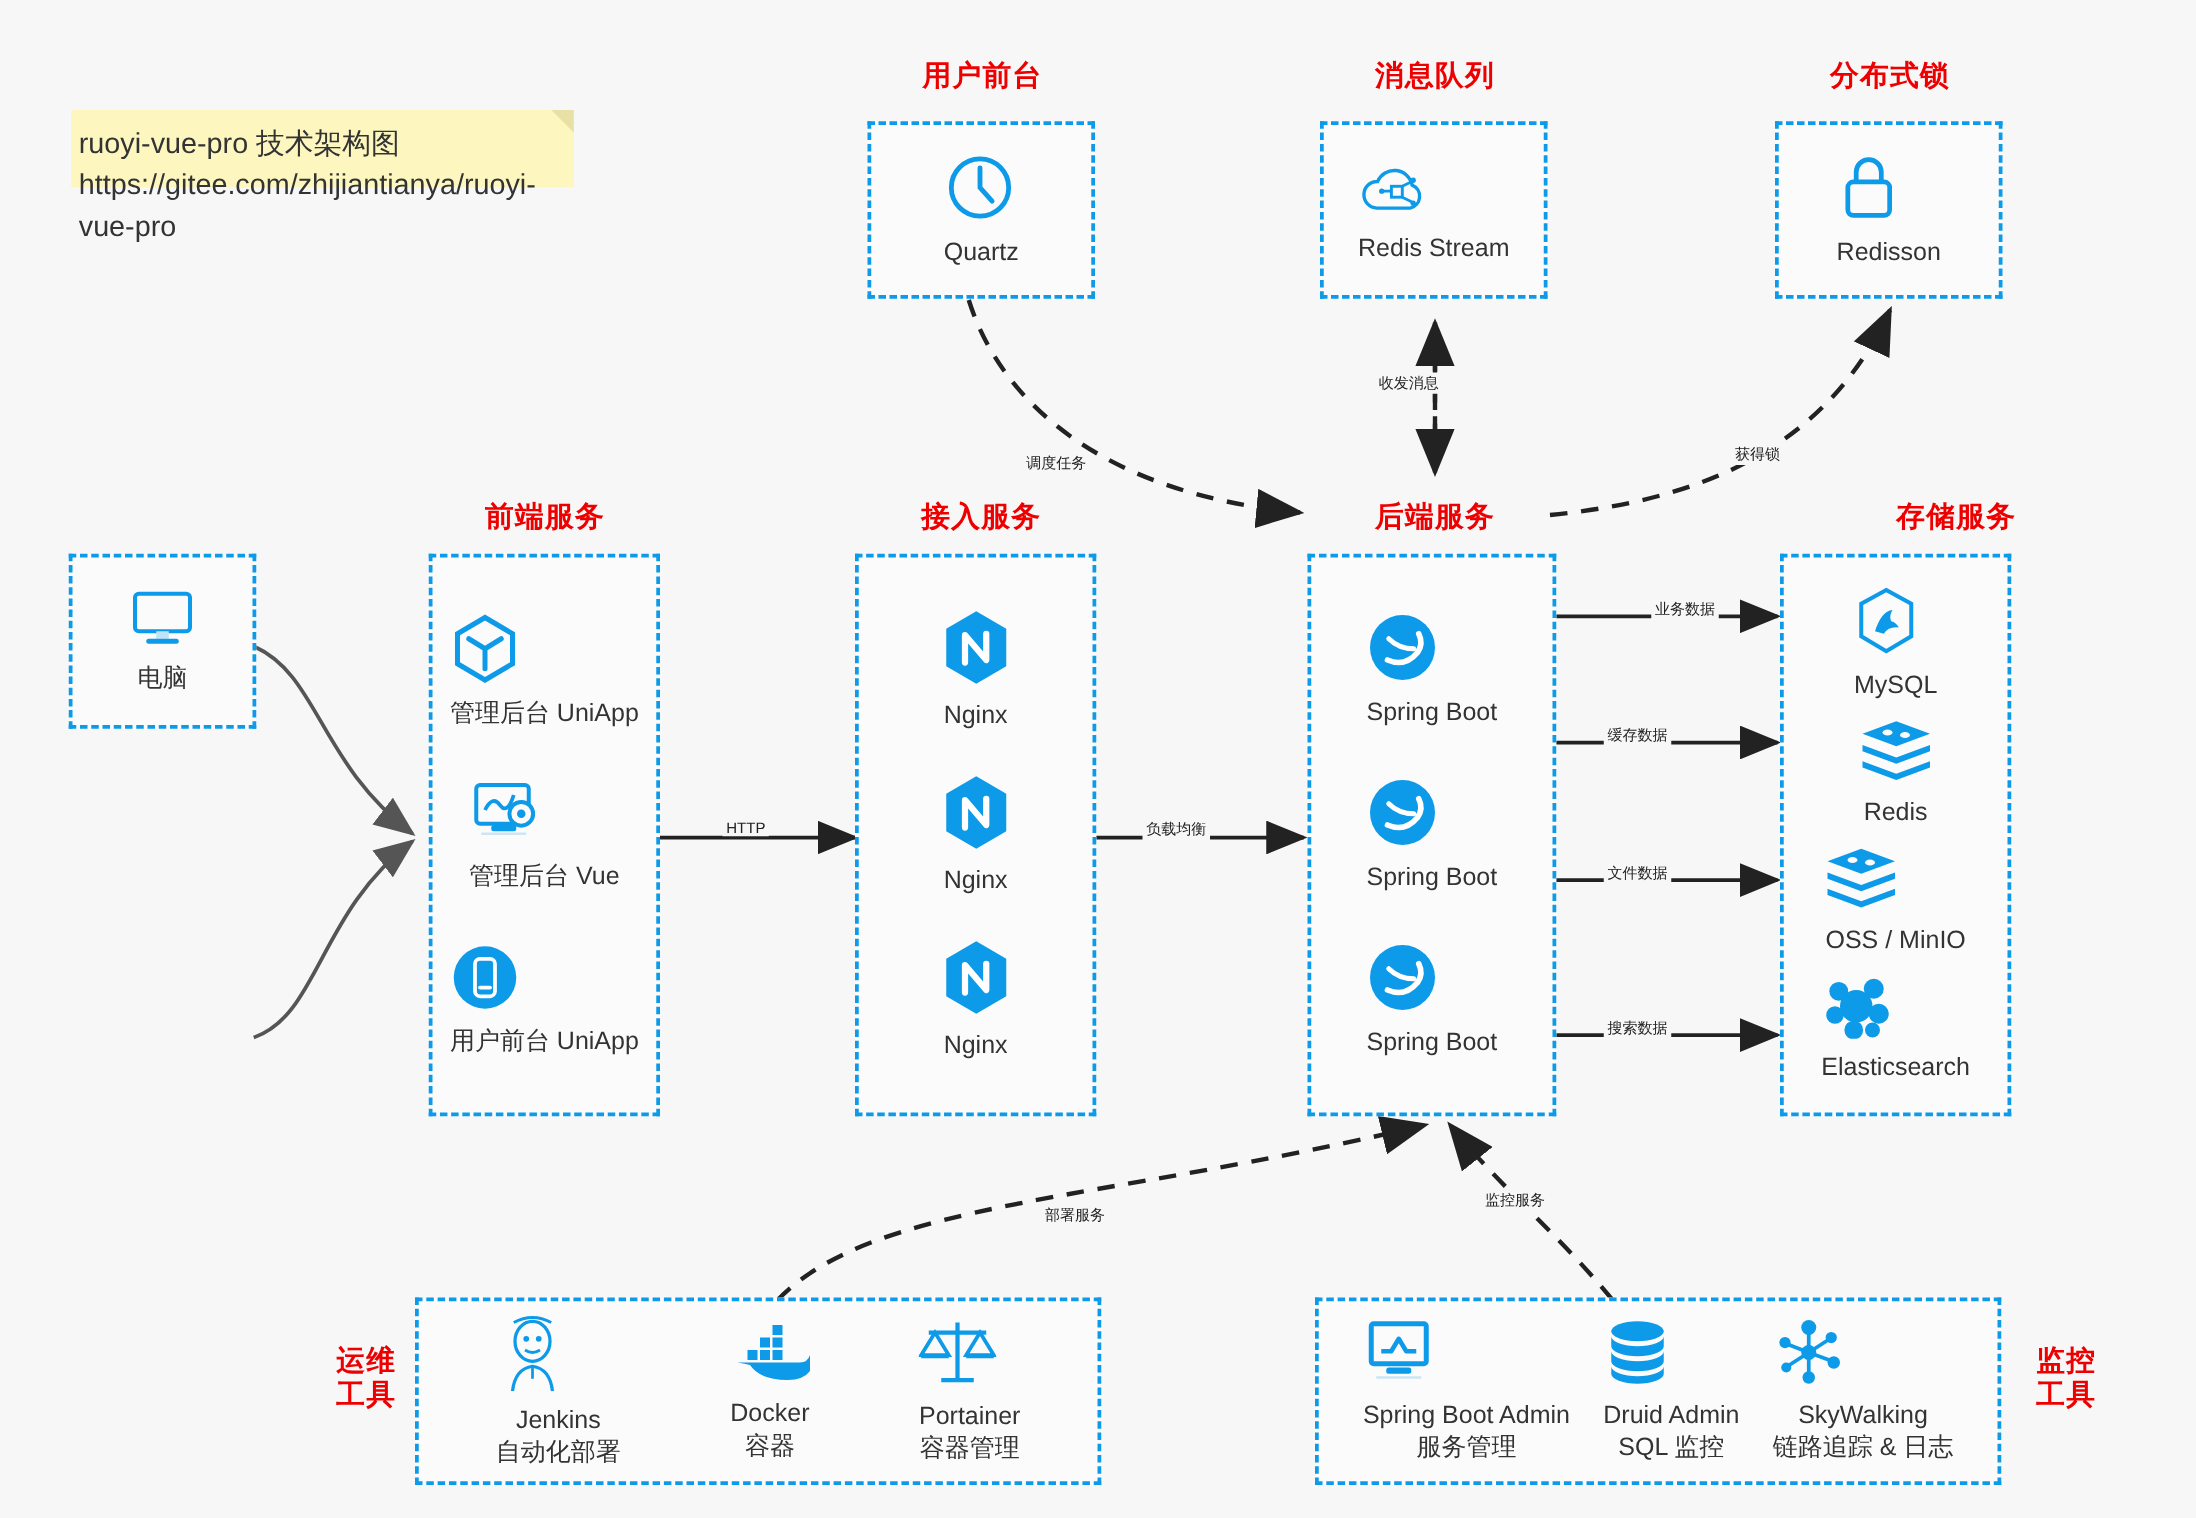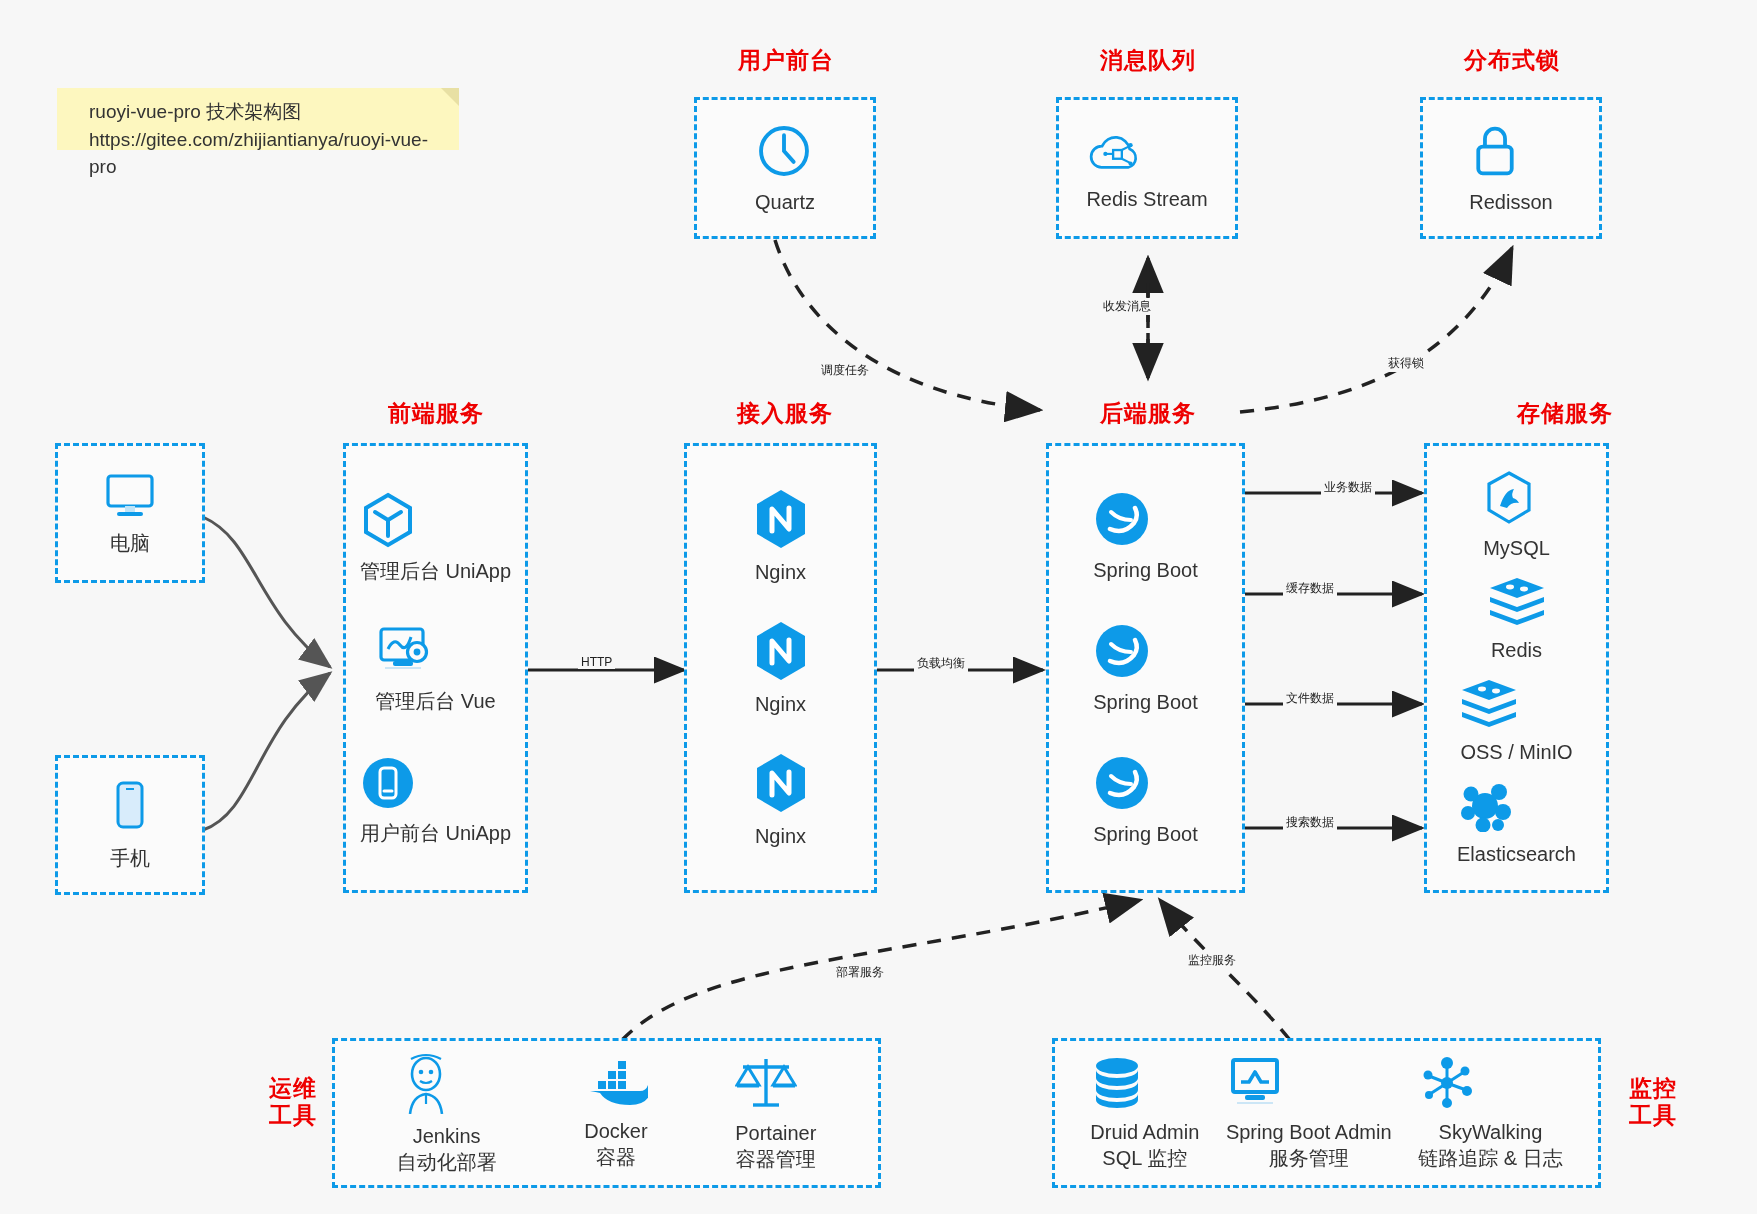--- a/index.html
+++ b/index.html
@@ -37,22 +37,22 @@
   .node .lbl {
     margin-top: 6px; font-size: 20px; color: #333;
     text-align: center; white-space: nowrap; line-height: 1.25;
   }
   .node .sub { font-size: 20px; color: #333; text-align:center; line-height:1.3; }
 
   
   #note {
     position: absolute; left: 57px; top: 88px; width: 402px; height: 62px;
     background: #fdf7bf;
-    padding: 10px 14px 0 32px;
-    font-size: 19px; color: #333; line-height: 1.45;
+    padding: 10px 14px 0 6px;
+    font-size: 23px; color: #333; line-height: 1.45;
   }
   #note .fold {
     position:absolute; right:0; top:0; width:0; height:0;
     border-top: 18px solid #e8e0a4; border-left: 18px solid transparent;
   }
 
   
   #links { position: absolute; left:0; top:0; width:1757px; height:1214px; pointer-events:none; }
 
   .edge-label {
@@ -171,31 +171,20 @@
       <span class="ic">
         <svg width="52" height="58" viewBox="0 0 44 52">
           <path d="M13 22 L13 15 a9 9 0 0 1 18 0 L31 22" fill="none" stroke="#0d9ae8" stroke-width="3.4"></path>
           <rect x="7" y="22" width="30" height="24" rx="4" fill="none" stroke="#0d9ae8" stroke-width="3.4"></rect>
         </svg>
       </span>
       <span class="lbl">Redisson</span>
     </div>
   </div>
 
-  <div class="box" style="left:55px; top:755px; width:150px; height:140px; justify-content:center;">
-    <div class="node">
-      <span class="ic">
-        <svg width="40" height="56" viewBox="0 0 40 56">
-          <rect x="8" y="3" width="24" height="44" rx="5" fill="#d8ecfb" stroke="#0d9ae8" stroke-width="3"></rect>
-          <line x1="16" y1="9" x2="24" y2="9" stroke="#0d9ae8" stroke-width="2"></line>
-        </svg>
-      </span>
-      <span class="lbl">手机</span>
-    </div>
-  </div>
 
   <div class="grp-title" style="left:341px; top:398px; width:190px;">前端服务</div>
   <div class="box" style="left:343px; top:443px; width:185px; height:450px; padding:24px 0;">
     <div class="node">
       <span class="ic">
         <svg width="56" height="58" viewBox="0 0 56 58">
           <path d="M28 4 L50 17 L50 41 L28 54 L6 41 L6 17 Z" fill="none" stroke="#0d9ae8" stroke-width="4"></path>
           <path d="M28 29 L28 45 M28 29 L15 21 M28 29 L41 21" fill="none" stroke="#0d9ae8" stroke-width="4" stroke-linecap="round"></path>
         </svg>
       </span>
@@ -392,43 +381,43 @@
         </svg>
       </span>
       <span class="lbl">Portainer</span>
       <span class="sub">容器管理</span>
     </div>
   </div>
 
   <div class="box" style="left:1052px; top:1038px; width:549px; height:150px; flex-direction:row; padding:0 22px;">
     <div class="node">
       <span class="ic">
+        <svg width="58" height="54" viewBox="0 0 58 54">
+          <rect x="7" y="4" width="44" height="32" rx="2" fill="none" stroke="#0d9ae8" stroke-width="4"></rect>
+          <path d="M15 26 L23 26 L29 16 L35 26 L43 26" fill="none" stroke="#0d9ae8" stroke-width="3.6" stroke-linejoin="round"></path>
+          <rect x="19" y="39" width="20" height="5" rx="2" fill="#0d9ae8"></rect>
+          <rect x="11" y="46" width="36" height="2" fill="#cce6f6"></rect>
+        </svg>
+      </span>
+      <span class="lbl">Spring Boot Admin</span>
+      <span class="sub">服务管理</span>
+    </div>
+    <div class="node">
+      <span class="ic">
         <svg width="54" height="54" viewBox="0 0 54 54">
           <g fill="#0d9ae8">
             <ellipse cx="27" cy="10" rx="21" ry="8"></ellipse>
             <path d="M6 14 v8 a21 8 0 0 0 42 0 v-8 a21 8 0 0 1 -42 0 z"></path>
             <path d="M6 26 v8 a21 8 0 0 0 42 0 v-8 a21 8 0 0 1 -42 0 z"></path>
             <path d="M6 38 v6 a21 8 0 0 0 42 0 v-6 a21 8 0 0 1 -42 0 z"></path>
           </g>
         </svg>
       </span>
       <span class="lbl">Druid Admin</span>
       <span class="sub">SQL 监控</span>
-    </div>
-    <div class="node">
-      <span class="ic">
-        <svg width="58" height="54" viewBox="0 0 58 54">
-          <rect x="7" y="4" width="44" height="32" rx="2" fill="none" stroke="#0d9ae8" stroke-width="4"></rect>
-          <path d="M15 26 L23 26 L29 16 L35 26 L43 26" fill="none" stroke="#0d9ae8" stroke-width="3.6" stroke-linejoin="round"></path>
-          <rect x="19" y="39" width="20" height="5" rx="2" fill="#0d9ae8"></rect>
-          <rect x="11" y="46" width="36" height="2" fill="#cce6f6"></rect>
-        </svg>
-      </span>
-      <span class="lbl">Spring Boot Admin</span>
-      <span class="sub">服务管理</span>
     </div>
     <div class="node">
       <span class="ic">
         <svg width="58" height="54" viewBox="0 0 58 54">
           <g stroke="#0d9ae8" stroke-width="3">
             <line x1="29" y1="27" x2="29" y2="8"></line>
               <line x1="29" y1="27" x2="46" y2="16"></line>
             <line x1="29" y1="27" x2="48" y2="34"></line>
               <line x1="29" y1="27" x2="29" y2="46"></line>
             <line x1="29" y1="27" x2="12" y2="38"></line>

